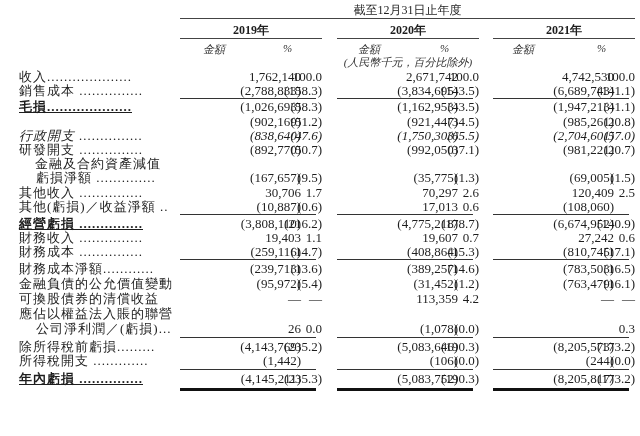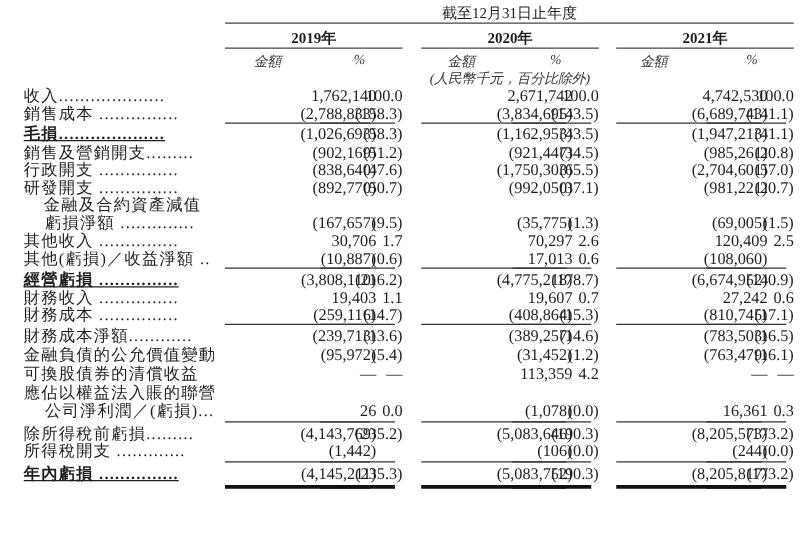--- a/index.html
+++ b/index.html
@@ -71,29 +71,28 @@
     <div class="row" style="top: 99px;">
       <span class="lbl bold">毛損....................</span>
       <span class="num c0">(1,026,693)</span>
       <span class="num c1">(58.3)</span>
       <span class="num c2">(1,162,953)</span>
       <span class="num c3">(43.5)</span>
       <span class="num c4">(1,947,213)</span>
       <span class="num c5">(41.1)</span>
     </div>
     <div class="row" style="top: 114px;">
-      <span class="lbl">銷售及營銷開支.........</span>
       <span class="num c0">(902,169)</span>
       <span class="num c1">(51.2)</span>
       <span class="num c2">(921,447)</span>
       <span class="num c3">(34.5)</span>
       <span class="num c4">(985,261)</span>
       <span class="num c5">(20.8)</span>
     </div>
-    <div class="row" style="top: 128px;">
+    <div class="row" style="top: 128px; font-style: italic;">
       <span class="lbl">行政開支 ...............</span>
       <span class="num c0">(838,640)</span>
       <span class="num c1">(47.6)</span>
       <span class="num c2">(1,750,303)</span>
       <span class="num c3">(65.5)</span>
       <span class="num c4">(2,704,601)</span>
       <span class="num c5">(57.0)</span>
     </div>
     <div class="row" style="top: 142px;">
       <span class="lbl">研發開支 ...............</span>
@@ -201,21 +200,20 @@
       <span class="num c3"></span>
       <span class="num c4"></span>
       <span class="num c5"></span>
     </div>
     <div class="row" style="top: 321px;">
       <span class="lbl indent">公司淨利潤／(虧損)...</span>
       <span class="num c0">26</span>
       <span class="num c1">0.0</span>
       <span class="num c2">(1,078)</span>
       <span class="num c3">(0.0)</span>
-      <span class="num c4">16,361</span>
       <span class="num c5">0.3</span>
     </div>
     <div class="row" style="top: 339px;">
       <span class="lbl">除所得稅前虧損.........</span>
       <span class="num c0">(4,143,769)</span>
       <span class="num c1">(235.2)</span>
       <span class="num c2">(5,083,646)</span>
       <span class="num c3">(190.3)</span>
       <span class="num c4">(8,205,573)</span>
       <span class="num c5">(173.2)</span>

